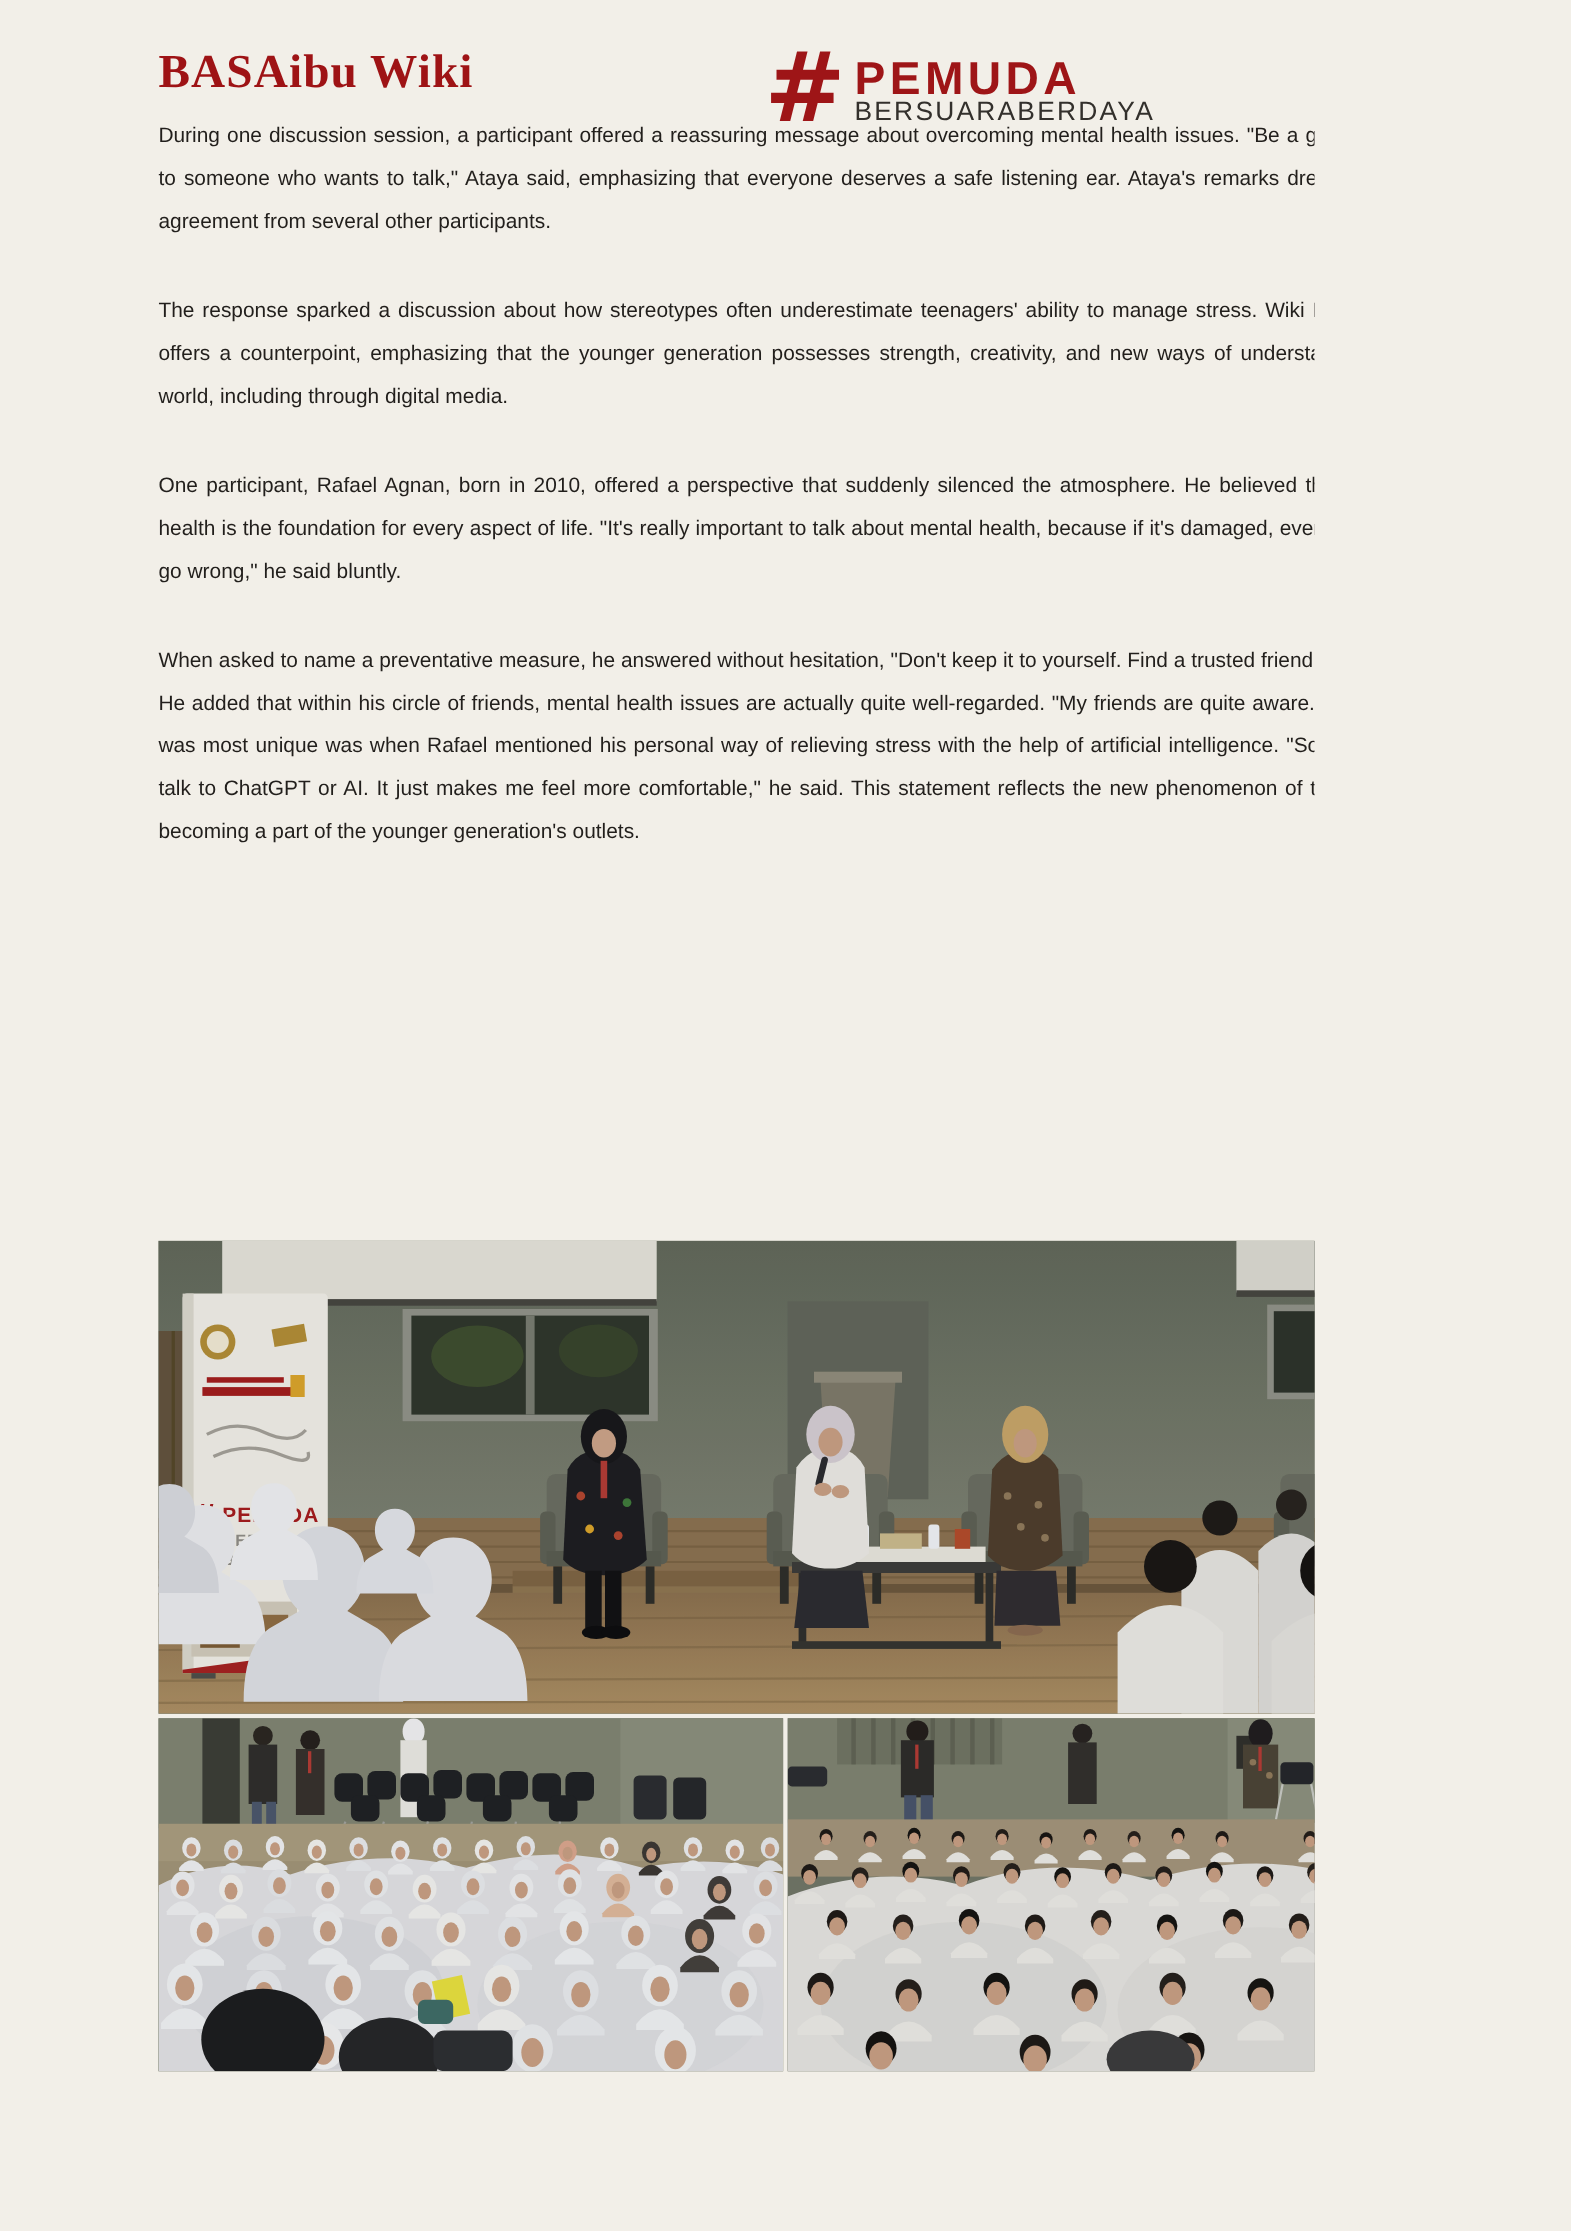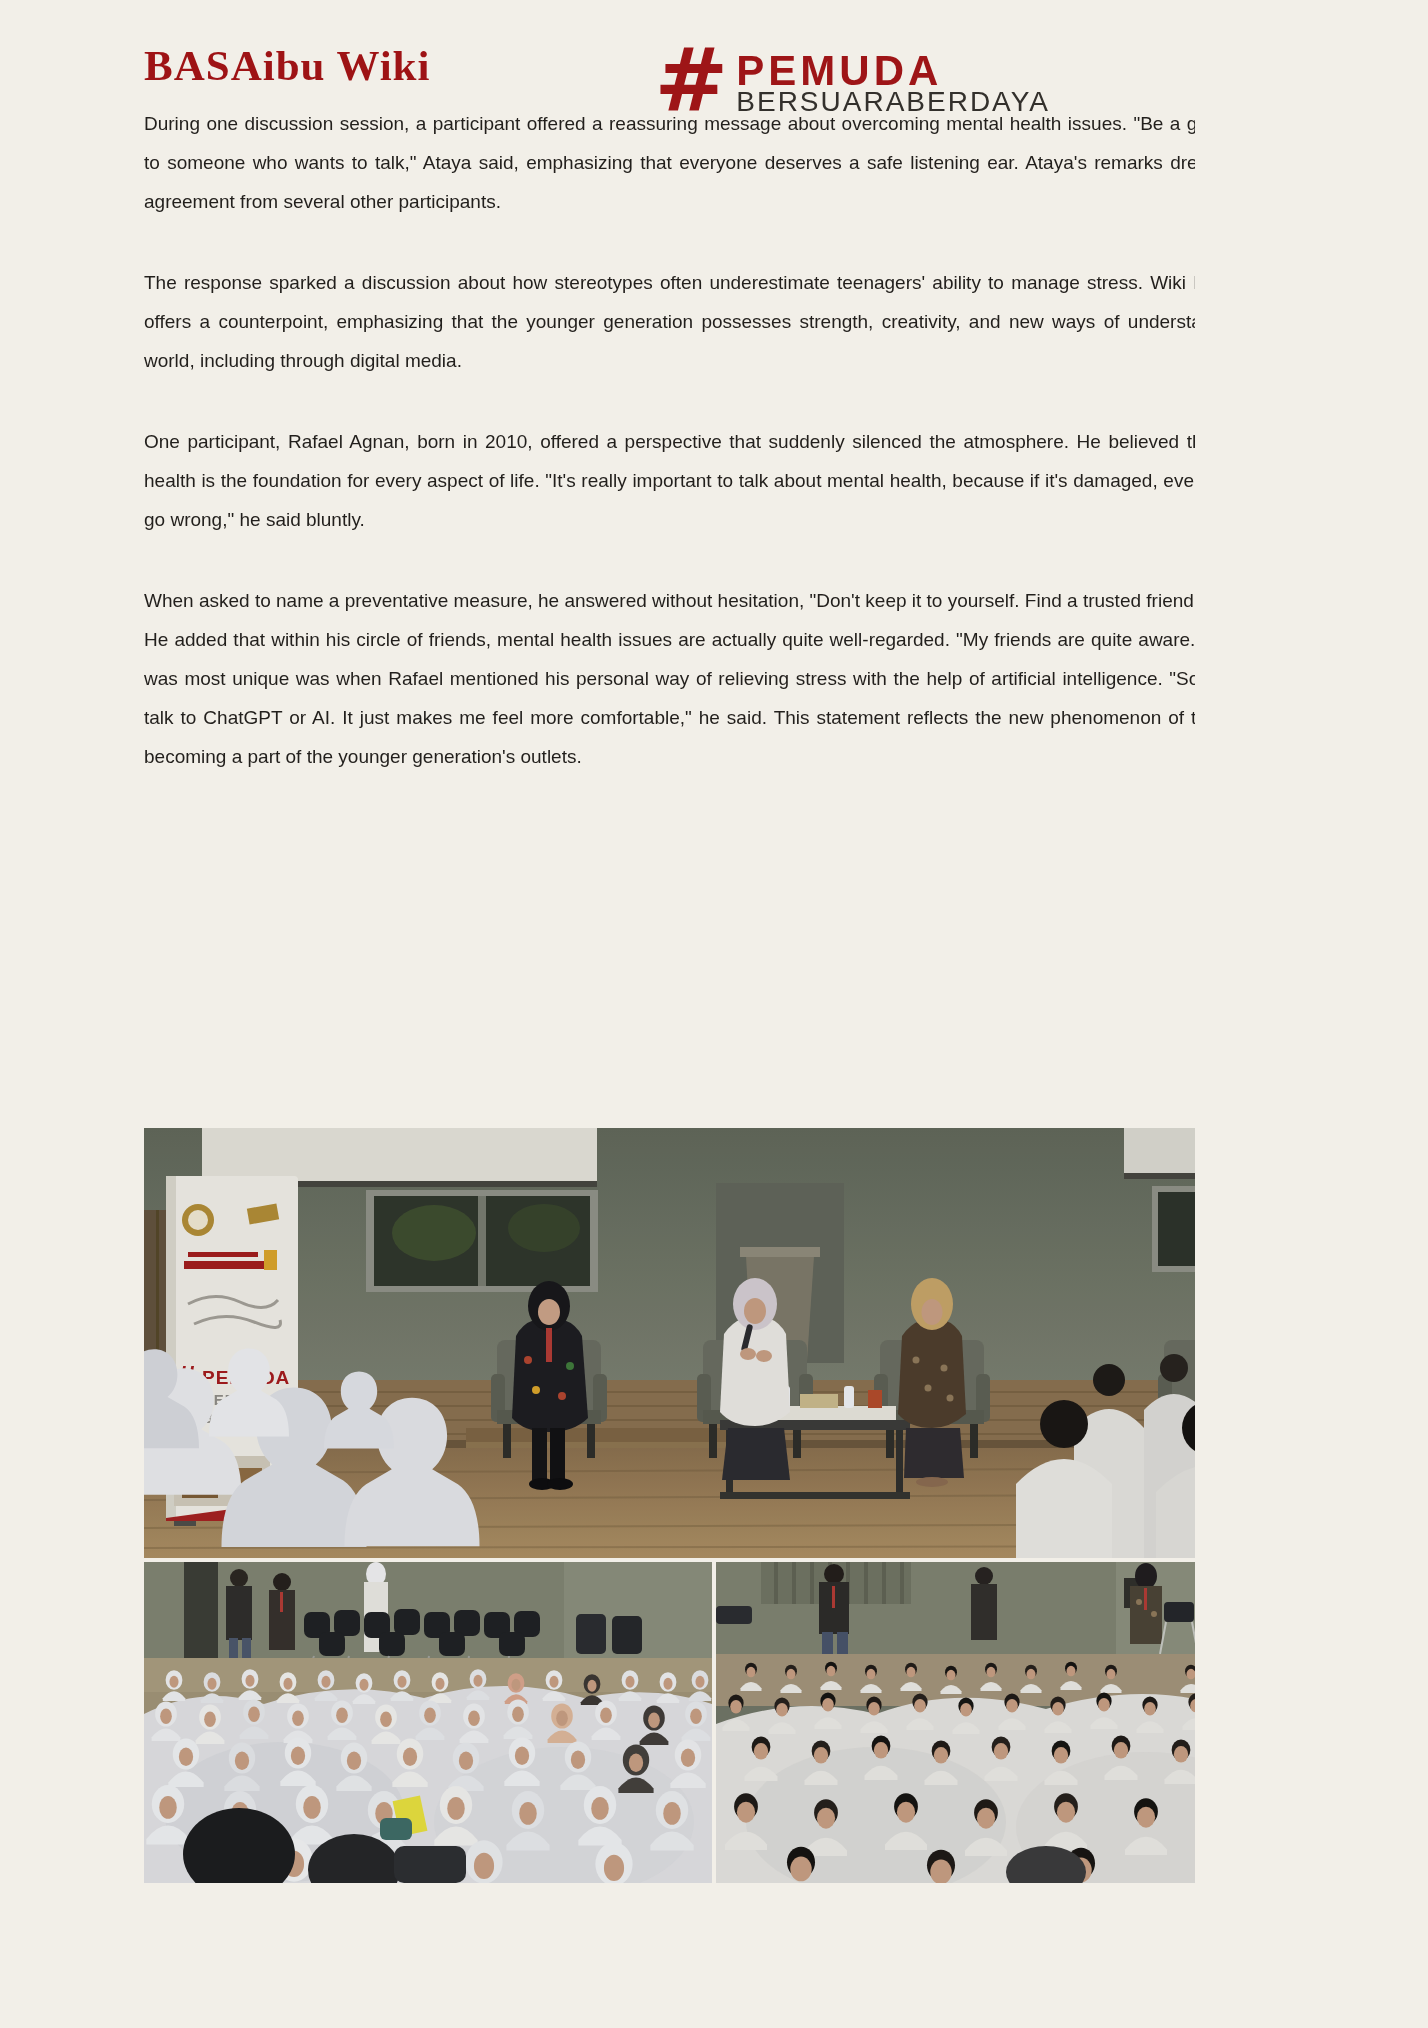--- a/index.html
+++ b/index.html
@@ -21,21 +21,21 @@
   .logo-right{position:absolute;right:145px;top:48px;display:flex;align-items:flex-start;}
   .logo-right .hash{
     font-family:"DejaVu Sans",sans-serif;font-weight:bold;font-size:88px;line-height:64px;
     color:#9e1517;margin-right:8px;
   }
   .logo-right .stack{display:flex;flex-direction:column;padding-top:6px;}
   .logo-right .t1{
     font-weight:bold;font-size:42px;line-height:34px;color:#9e1517;letter-spacing:4px;
   }
   .logo-right .t2{
-    font-size:28px;line-height:26px;color:#33302c;letter-spacing:2px;margin-top:1px;
+    font-size:24px;line-height:26px;color:#33302c;letter-spacing:2px;margin-top:1px;
   }
 
   
   .article{
     position:absolute;left:144px;top:104px;width:1139px;
     font-size:19px;line-height:39px;color:#221f1c;
     text-align:justify;
   }
   .article p{margin:0 0 42px 0;}
   .article p:last-child{margin-bottom:0;}

